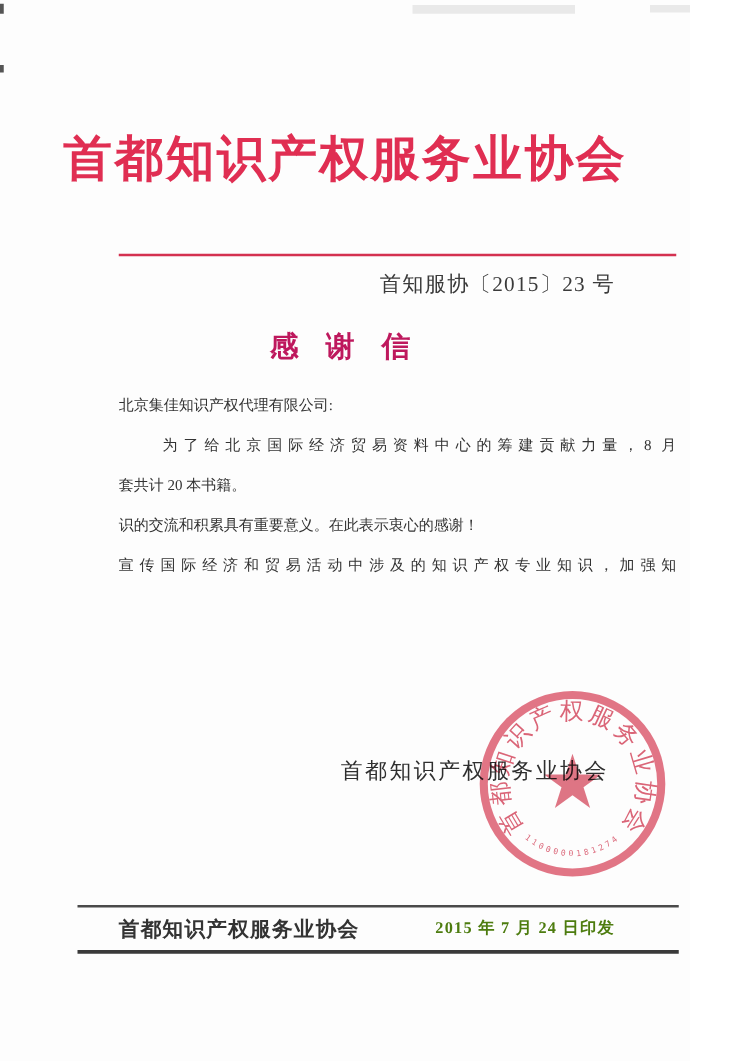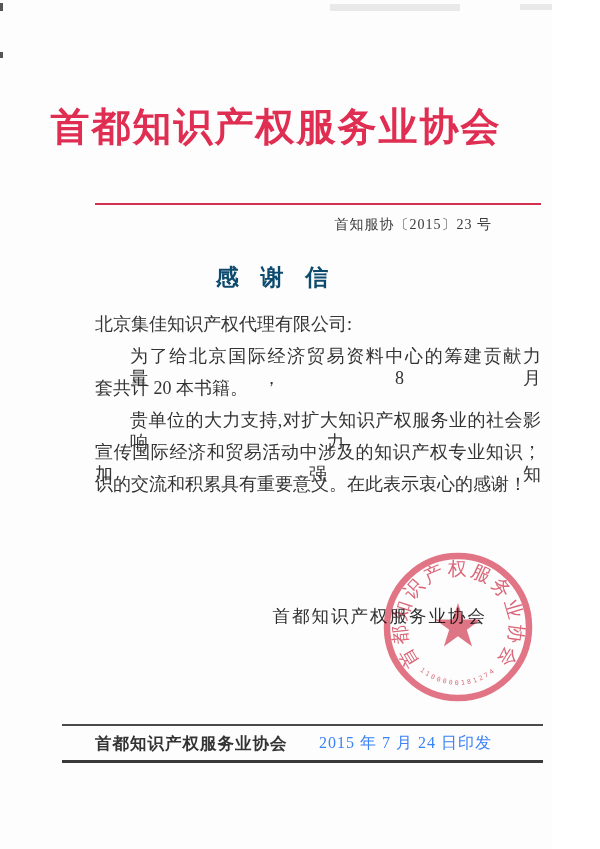--- a/index.html
+++ b/index.html
@@ -24,38 +24,38 @@
   }
   .red-rule {
     position: absolute;
     top: 203px; left: 95px;
     width: 446px; height: 2px;
     background: #d43150;
   }
   .ref-number {
     position: absolute;
     top: 216px; right: 60px;
-    font-size: 14px;
+    font-size: 17px;
     letter-spacing: 1px;
     color: #3a3a3a;
   }
   .letter-title {
     position: absolute;
     top: 262px; left: 0; right: 0;
     text-align: center;
     font-size: 23px;
     font-weight: bold;
     letter-spacing: 8px;
-    color: #0c4a6e;
+    color: #be185d;
   }
   .body-block {
     position: absolute;
     top: 313px; left: 95px;
     width: 446px;
-    font-size: 18px;
+    font-size: 12px;
     color: #333333;
   }
   .body-line {
     display: block;
     height: 32px;
     line-height: 22px;
     white-space: nowrap;
   }
   .body-line.indent { padding-left: 35px; }
   .body-line.stretch {
@@ -100,24 +100,24 @@
     position: absolute;
     top: 733px; left: 95px;
     font-size: 16.5px;
     font-weight: 600;
     letter-spacing: 1px;
     color: #333333;
   }
   .footer-date {
     position: absolute;
     top: 733px; right: 60px;
-    font-size: 16px;
-    font-weight: 400;
+    font-size: 13px;
+    font-weight: 700;
     letter-spacing: 1px;
-    color: #3b82f6;
+    color: #4d7c0f;
   }
   .artifact { position: absolute; background: #e9e9e9; }
   .artifact.dark { background: #555; }
 </style>
 </head>
 <body>
 
 <div class="page">
 
   <div class="artifact dark" style="top:3px; left:0; width:3px; height:8px;"></div>
@@ -128,23 +128,22 @@
   <div class="org-title">首都知识产权服务业协会</div>
   <div class="red-rule"></div>
   <div class="ref-number">首知服协〔2015〕23 号</div>
 
   <div class="letter-title">感 谢 信</div>
 
   <div class="body-block">
     <span class="body-line">北京集佳知识产权代理有限公司:</span>
     <span class="body-line indent stretch">为了给北京国际经济贸易资料中心的筹建贡献力量，8 月</span>
     <span class="body-line">套共计 20 本书籍。</span>
-    <span class="body-line indent stretch">贵单位的大力支持,对扩大知识产权服务业的社会影响力，</span>
+    <span class="body-line">识的交流和积累具有重要意义。在此表示衷心的感谢！</span>
     <span class="body-line stretch">宣传国际经济和贸易活动中涉及的知识产权专业知识，加强知</span>
-    <span class="body-line">识的交流和积累具有重要意义。在此表示衷心的感谢！</span>
   </div>
 
   <div class="signature-org">首都知识产权服务业协会</div>
 
   <svg class="seal" viewBox="0 0 170 160">
     <circle cx="85" cy="80" r="71" fill="none" stroke="#dc5065" stroke-width="6.5" opacity="0.85"></circle>
     <polygon points="85,56 90.4,72.6 107.8,72.6 93.8,82.8 99.1,99.4 85,89.2 70.9,99.4 76.2,82.8 62.2,72.6 79.6,72.6" fill="#da5a6c" opacity="0.9"></polygon>
     <defs>
       <path id="sealTopArc" d="M 48.2 116.8 A 52 52 0 1 1 121.8 116.8" fill="none"></path>
       <path id="sealBottomArc" d="M 27 80 A 58 58 0 0 0 143 80" fill="none"></path>

